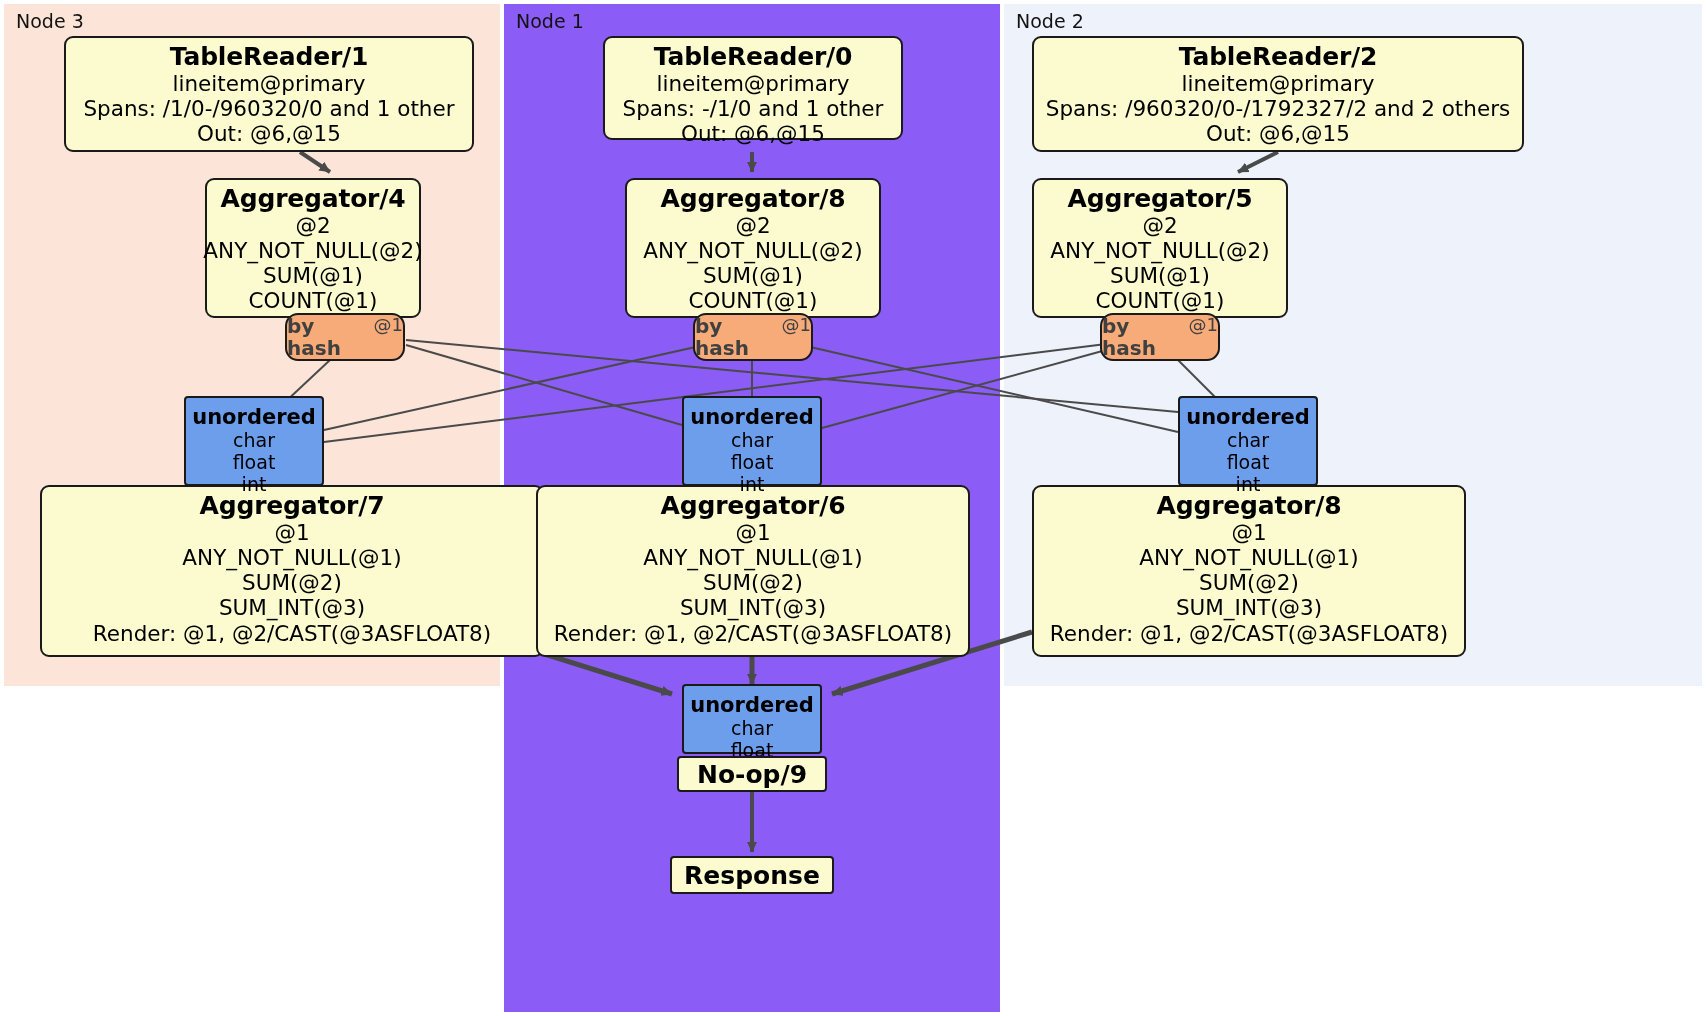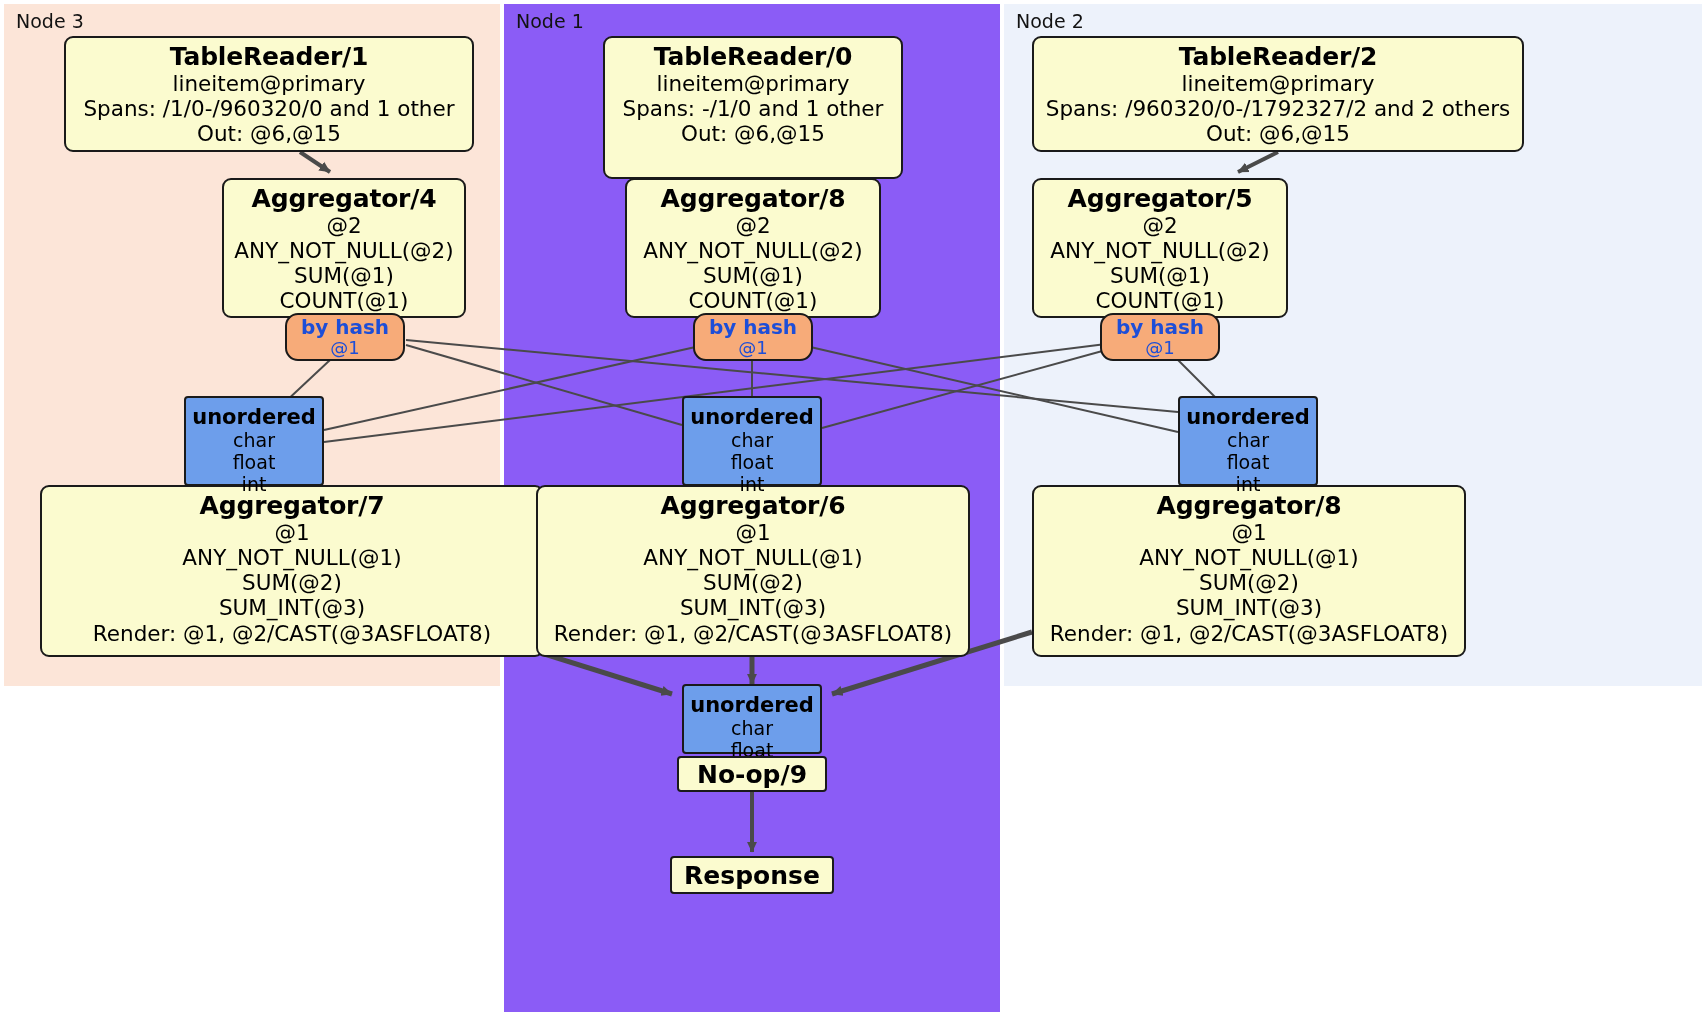--- a/index.html
+++ b/index.html
@@ -63,25 +63,25 @@
     line-height: 1.17;
     white-space: nowrap;
   }
   .router-box {
     position: absolute;
     box-sizing: border-box;
     background: #f7ab79;
     border: 2px solid #1a1a1a;
     border-radius: 13px;
     display: flex;
-    flex-direction: column;
-    align-items: center;
+    flex-direction: row;
+    align-items: flex-start;
     justify-content: center;
     z-index: 6;
-    color: #1d4ed8;
+    color: #404040;
   }
   .router-title {
     font-size: 20px;
     font-weight: bold;
     line-height: 1.1;
   }
   .router-sub {
     font-size: 18px;
     line-height: 1.15;
   }
@@ -187,35 +187,35 @@
     </g>
   </svg>
 
   <div class="proc-box" style="left:64px; top:36px; width:410px; height:116px;">
     <div class="proc-title">TableReader/1</div>
     <div class="proc-line">lineitem@primary</div>
     <div class="proc-line">Spans: /1/0-/960320/0 and 1 other</div>
     <div class="proc-line">Out: @6,@15</div>
   </div>
 
-  <div class="proc-box" style="left:603px; top:36px; width:300px; height:143px;">
+  <div class="proc-box" style="left:603px; top:36px; width:300px; height:104px;">
     <div class="proc-title">TableReader/0</div>
     <div class="proc-line">lineitem@primary</div>
     <div class="proc-line">Spans: -/1/0 and 1 other</div>
     <div class="proc-line">Out: @6,@15</div>
   </div>
 
   <div class="proc-box" style="left:1032px; top:36px; width:492px; height:116px;">
     <div class="proc-title">TableReader/2</div>
     <div class="proc-line">lineitem@primary</div>
     <div class="proc-line">Spans: /960320/0-/1792327/2 and 2 others</div>
     <div class="proc-line">Out: @6,@15</div>
   </div>
 
-  <div class="proc-box" style="left:222px; top:178px; width:244px; height:140px;align-items:center;">
+  <div class="proc-box" style="left:205px; top:178px; width:216px; height:140px;align-items:center;">
     <div class="proc-title">Aggregator/4</div>
     <div class="proc-line">@2</div>
     <div class="proc-line">ANY_NOT_NULL(@2)</div>
     <div class="proc-line">SUM(@1)</div>
     <div class="proc-line">COUNT(@1)</div>
   </div>
 
   <div class="proc-box" style="left:625px; top:178px; width:256px; height:140px;">
     <div class="proc-title">Aggregator/8</div>
     <div class="proc-line">@2</div>

